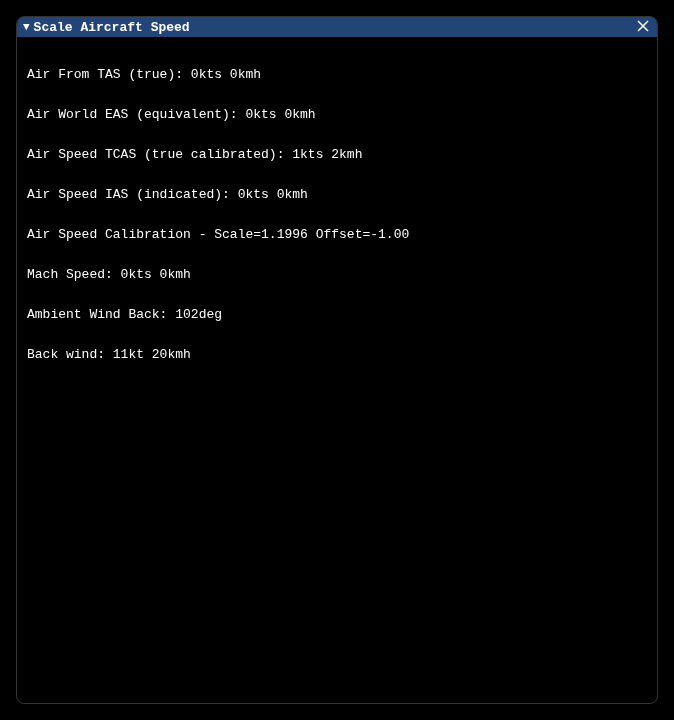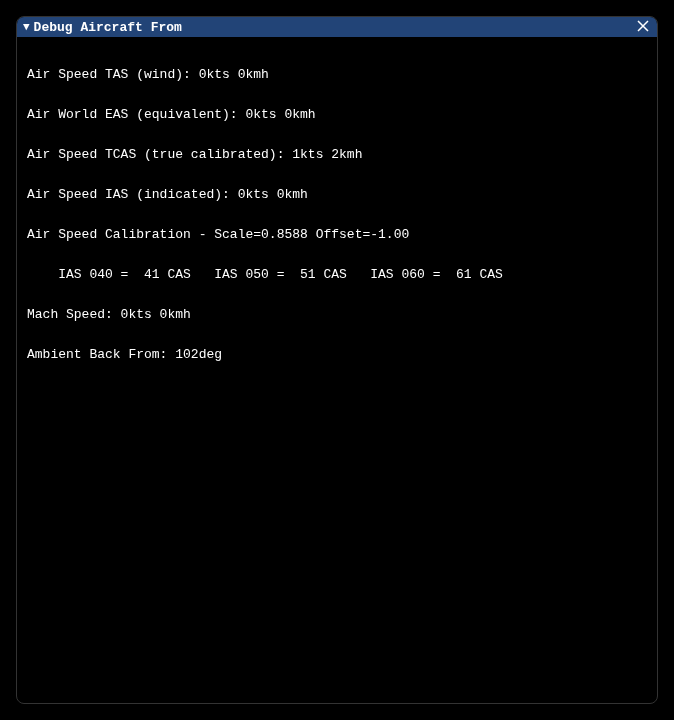--- a/index.html
+++ b/index.html
@@ -56,37 +56,37 @@
       letter-spacing: 0;
     }
   </style>
 </head>
 <body>
 
 <div class="window">
   <div class="titlebar">
     <div class="titlebar-left">
       <span class="collapse-arrow">▼</span>
-      <span>Debug Aircraft From</span>
+      <span>Scale Aircraft Speed</span>
     </div>
     <span class="close-btn">
       <svg width="12" height="12" viewBox="0 0 12 12">
           <path d="M1 1 L11 11 M11 1 L1 11" stroke="#fff" stroke-width="1.5" fill="none"></path>
         </svg>
     </span>
   </div>
   <div class="content">
-<div>Air Speed TAS (wind): 0kts 0kmh</div>
+<div>Air From TAS (true): 0kts 0kmh</div>
 <div>Air World EAS (equivalent): 0kts 0kmh</div>
 <div>Air Speed TCAS (true calibrated): 1kts 2kmh</div>
 <div>Air Speed IAS (indicated): 0kts 0kmh</div>
-<div>Air Speed Calibration - Scale=0.8588 Offset=-1.00</div>
-<div>    IAS 040 =  41 CAS   IAS 050 =  51 CAS   IAS 060 =  61 CAS</div>
+<div>Air Speed Calibration - Scale=1.1996 Offset=-1.00</div>
 <div>Mach Speed: 0kts 0kmh</div>
-<div>Ambient Back From: 102deg</div>
+<div>Ambient Wind Back: 102deg</div>
+<div>Back wind: 11kt 20kmh</div>
 
 
 
 
 
 
 
 
 
 

